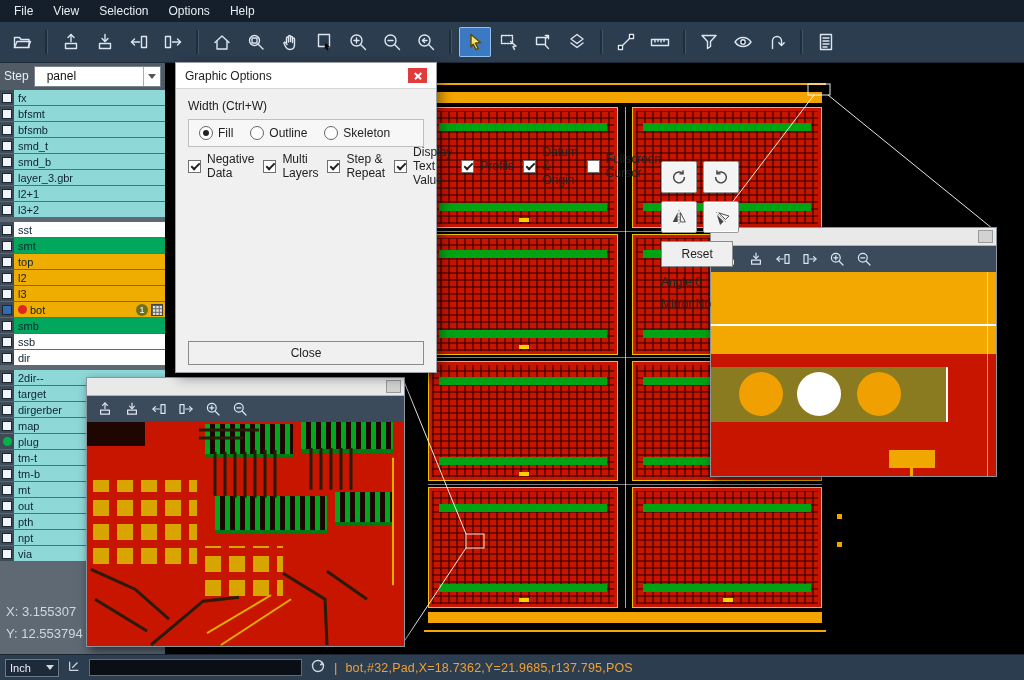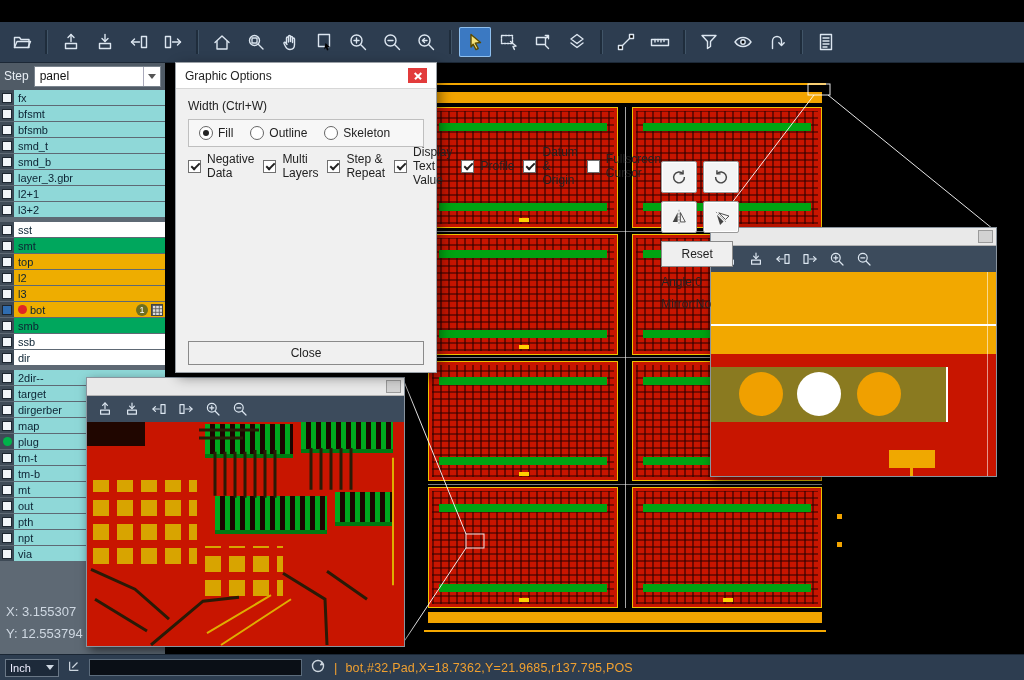--- a/index.html
+++ b/index.html
@@ -18,21 +18,21 @@
   .tbtn{width:32px;height:30px;display:flex;align-items:center;justify-content:center;border-radius:2px;flex:0 0 auto;}
   .tbtn svg{width:20px;height:20px;stroke:#dce6f0;fill:none;stroke-width:1.4;stroke-linecap:round;stroke-linejoin:round;}
   .tbtn.active{background:#3b79c2;box-shadow:inset 0 0 0 1px #8fc0ef;}
   .tsep{width:2px;height:24px;background:#1f2d3c;border-right:1px solid #415568;margin:0 5px;flex:0 0 auto;}
 
   
   .sidebar{position:absolute;left:0;top:62px;width:165px;bottom:25px;background:#5e6974;z-index:2;}
   .step-row{height:28px;display:flex;align-items:center;padding:0 4px;gap:5px;background:#505b66;}
   .step-label{color:#e8eef4;font-size:12px;}
   .step-select{flex:1;height:19px;background:#fff;border:1px solid #7a848e;display:flex;align-items:center;
-               font-size:12px;color:#111;padding-left:5px;}
+               font-size:12px;color:#111;padding-left:12px;}
   .step-caret-wrap{margin-left:auto;width:16px;height:100%;display:flex;align-items:center;justify-content:center;border-left:1px solid #aab;}
   .caret{width:0;height:0;border-left:4px solid transparent;border-right:4px solid transparent;border-top:5px solid #555;}
   .layer-list{position:absolute;top:28px;left:0;right:0;}
   .lrow{display:flex;height:15px;margin-bottom:1px;}
   .lcheck{width:14px;background:#3e4a56;display:flex;align-items:center;justify-content:center;flex:0 0 auto;}
   .lcheck .box{width:8px;height:8px;background:#f2f6fa;border:1px solid #1d2630;}
   .lcheck .box.blue{background:#2f6db0;}
   .lcheck .dotc{width:9px;height:9px;border-radius:50%;}
   .lname{flex:1;font-size:11px;color:#0c2333;display:flex;align-items:center;padding:0 2px 0 4px;gap:3px;overflow:hidden;}
   .reddot{width:9px;height:9px;border-radius:50%;background:#e02525;flex:0 0 auto;}
@@ -140,20 +140,27 @@
   .cmd-input{width:205px;height:15px;background:#0a0f16;border:1px solid #5c6c7c;color:#dde;font-size:11px;padding:0 3px;}
   .refresh-icon svg{width:16px;height:16px;stroke:#cdd6df;fill:none;stroke-width:1.4;}
   .sb-sep{color:#f0a030;font-size:13px;}
   .sb-info{color:#f0a030;font-size:12.5px;letter-spacing:.2px;white-space:nowrap;}
 </style>
 </head>
 <body>
 
 <div id="app">
 
+  <div class="menubar">
+      <div class="menu-item">File</div>
+      <div class="menu-item">View</div>
+      <div class="menu-item">Selection</div>
+      <div class="menu-item">Options</div>
+      <div class="menu-item">Help</div>
+    </div>
 
   <div class="toolbar">
       <div class="tbtn">
         <svg viewBox="0 0 20 20">
           <path d="M2.5 5.5h5l1.5 2H17v8H2.5z"></path>
           <path d="M2.5 15.5L5 9.5h13.5L16 15.5"></path>
         </svg>
       </div>
       <div class="tsep"></div>
       <div class="tbtn">

